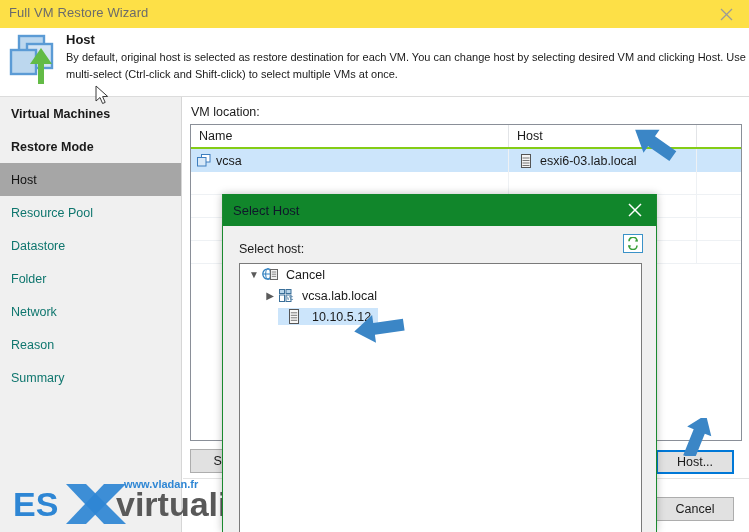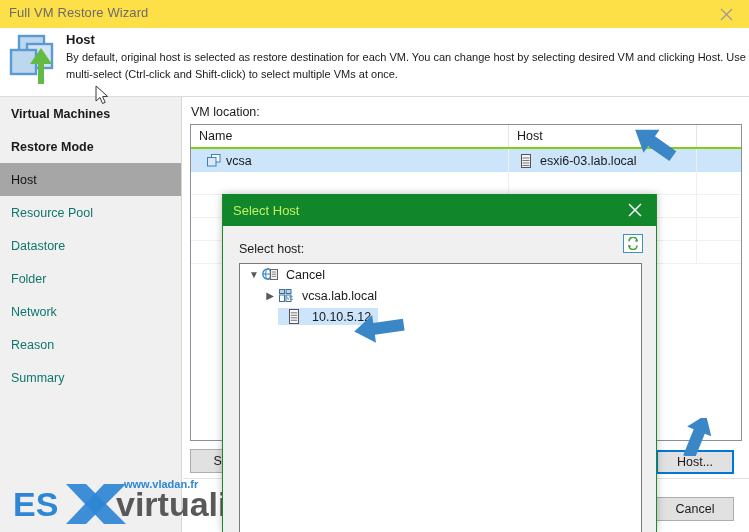--- a/index.html
+++ b/index.html
@@ -107,21 +107,21 @@
   .gh.c1 { width: 318px; }
   .gh.c2 { width: 188px; }
   .gh.c3 { flex: 1; border-right: none; }
 
   .grid-row {
     display: flex; height: 23px;
   }
   .grid-row.sel { background: #cce5fb; }
   .gc {
     font-size: 12.5px; color: #1a1a1a;
-    display: flex; align-items: center; padding-left: 16px;
+    display: flex; align-items: center; padding-left: 6px;
     border-right: 1px solid #eef1f4;
     height: 100%;
     overflow: hidden; white-space: nowrap;
   }
   .gc.c1 { width: 318px; }
   .gc.c2 { width: 188px; padding-left: 12px; }
   .gc.c3 { flex: 1; border-right: none; }
   .grid-row.empty { border-bottom: 1px solid #eef1f4; }
   .grid-row.empty .gc { background: transparent; }
 
@@ -172,21 +172,21 @@
     border: 1px solid #1b8a2f;
     border-top: none;
     box-shadow: 0 0 8px rgba(0,0,0,.25);
   }
   .modal-titlebar {
     height: 32px; background: #11862b;
     display: flex; align-items: center;
     position: relative;
   }
   .modal-title {
-    color: #bef264; font-size: 13px; margin-left: 10px;
+    color: #0f172a; font-size: 13px; margin-left: 10px;
   }
   .modal-close {
     position: absolute; right: 0; top: 0; width: 42px; height: 32px;
     display: flex; align-items: center; justify-content: center;
     color: #ffffff;
   }
   .modal-body { position: relative; height: 306px; background: #f0f0f0; }
   .select-host-label {
     position: absolute; left: 16px; top: 16px;
     font-size: 12.5px; color: #1a1a1a;

